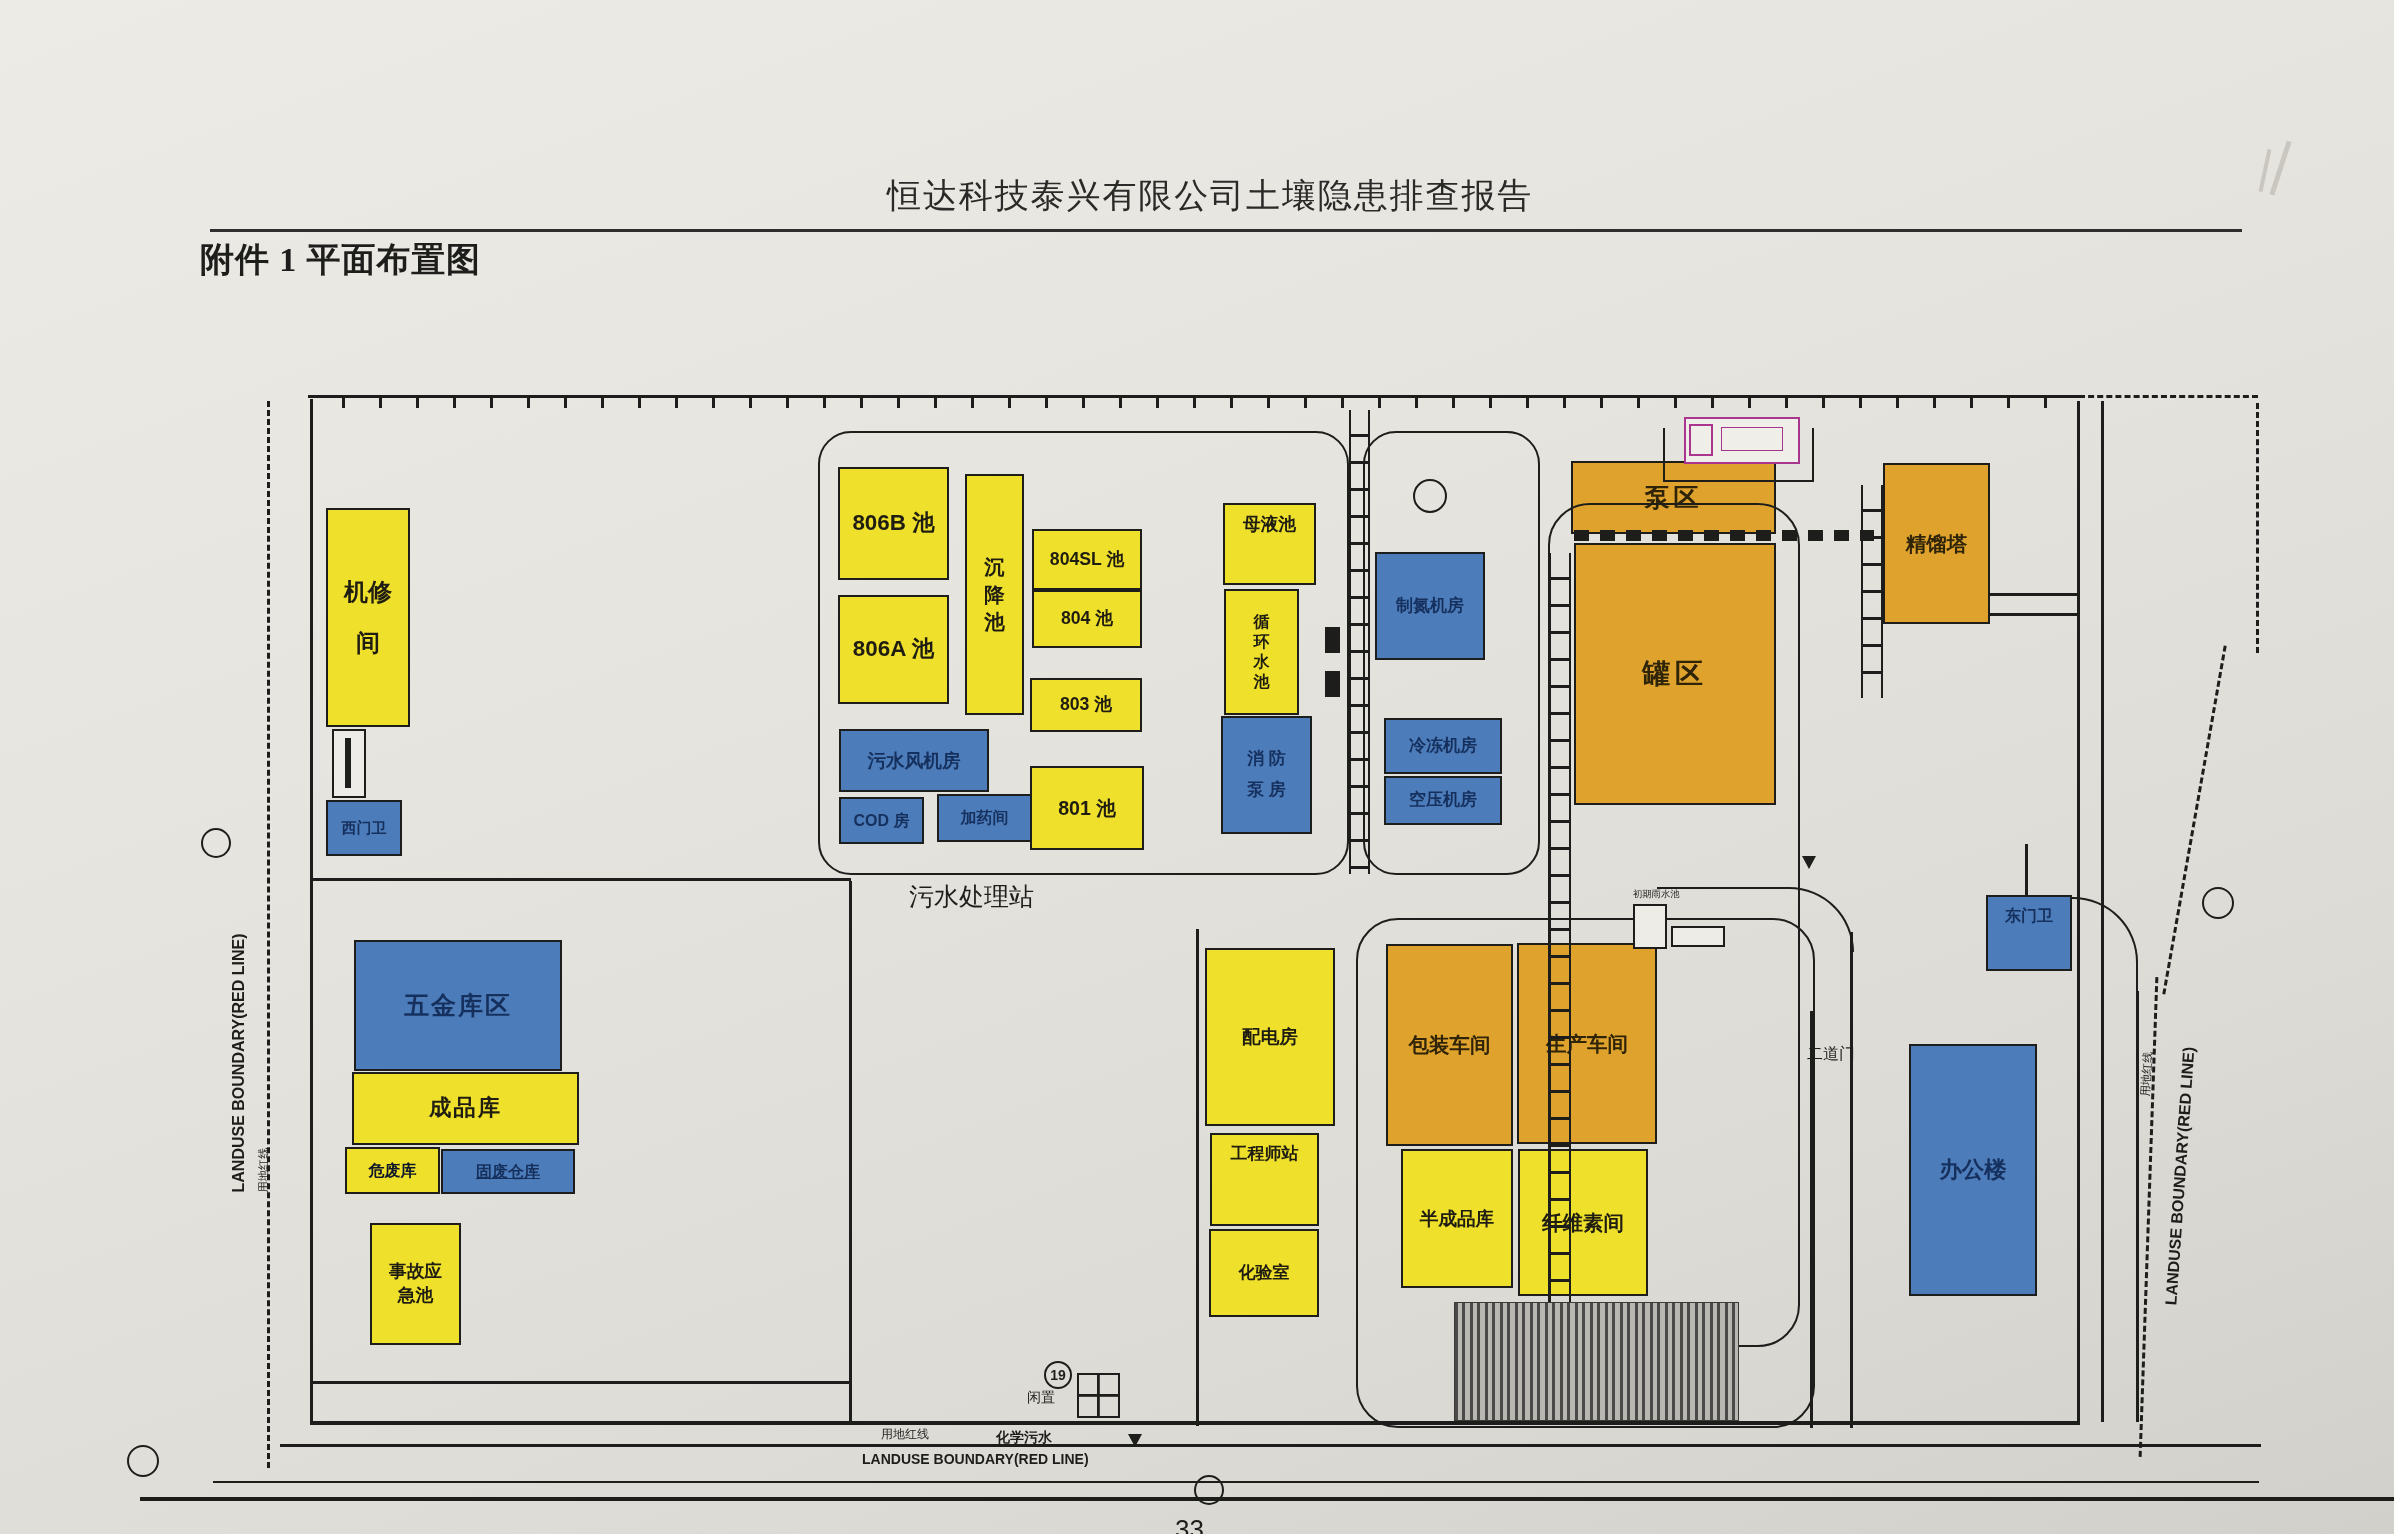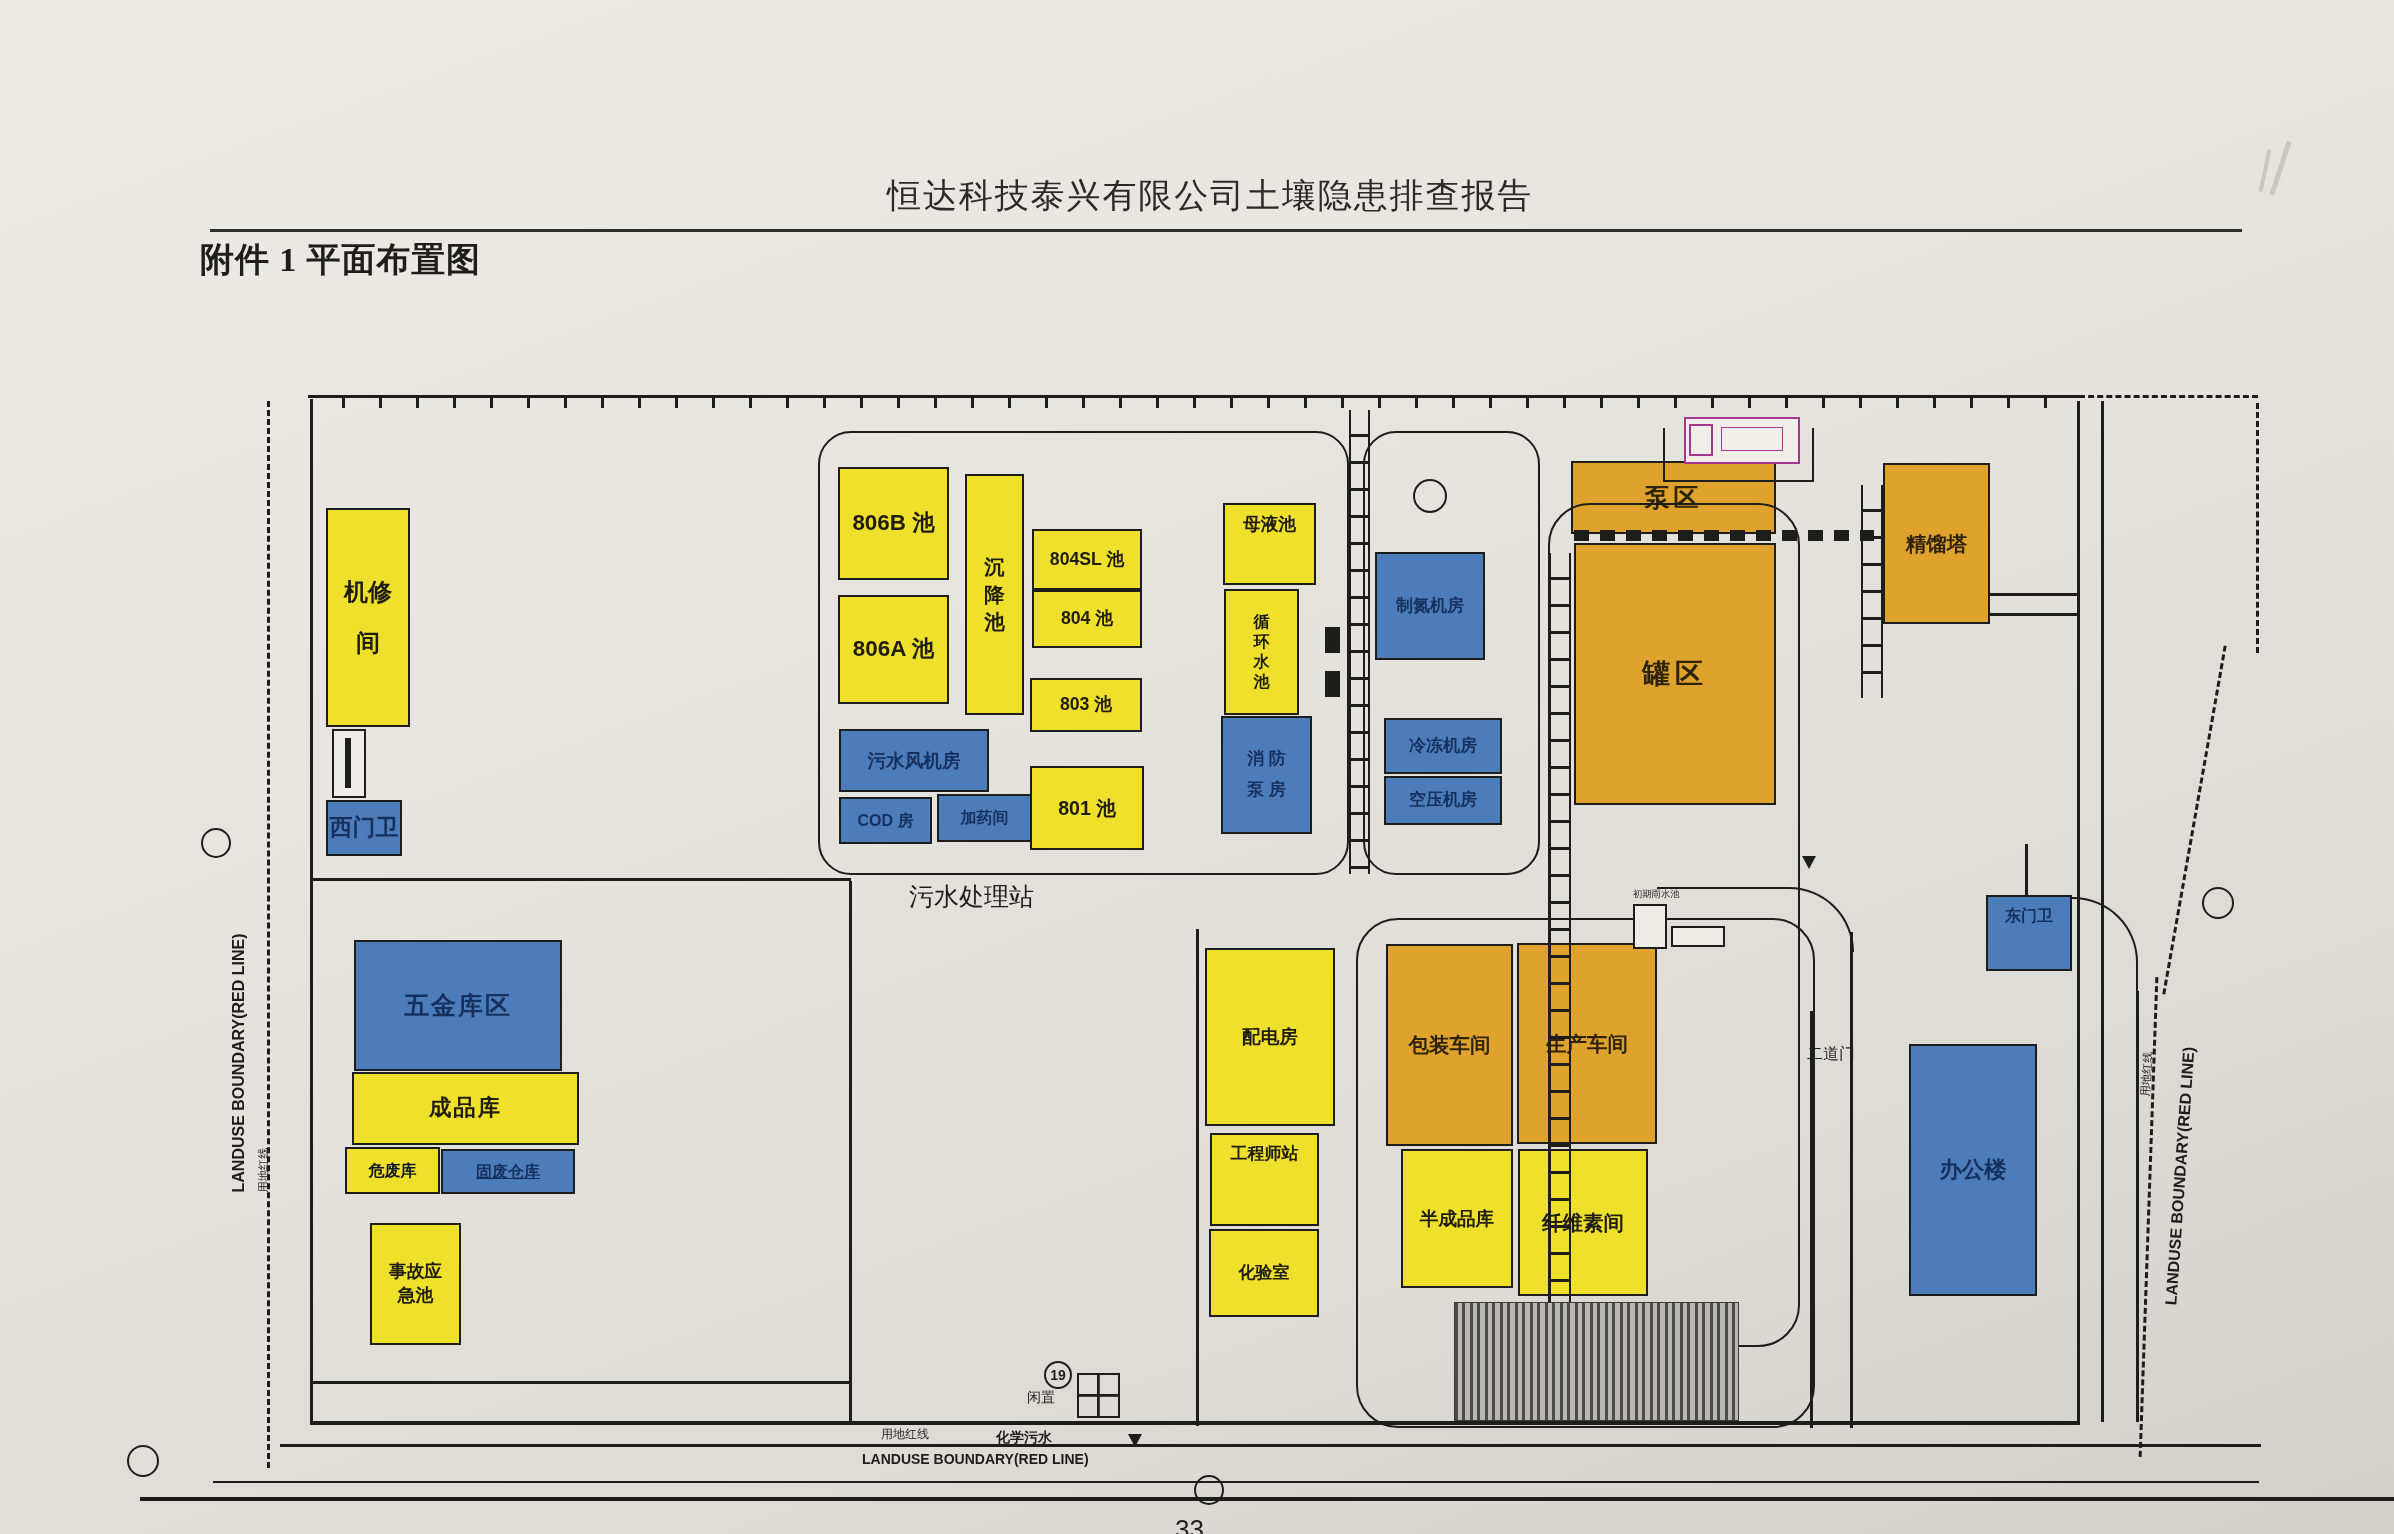--- a/index.html
+++ b/index.html
@@ -33,21 +33,21 @@
 <div class="page">
 
   <div class="hdr-title">恒达科技泰兴有限公司土壤隐患排查报告</div>
   <div class="hdr-rule"></div>
   <div class="att-heading">附件 1 平面布置图</div>
   <div id="plan-layer">
       <div class="bld" style="left: 326px; top: 508px; width: 84px; height: 219px; background: rgb(239, 224, 43); color: rgb(31, 29, 18); font-size: 24px; line-height: 2.1;">
         <span>机修
 间</span>
       </div>
-      <div class="bld" style="left: 326px; top: 800px; width: 76px; height: 56px; background: rgb(76, 124, 186); color: rgb(22, 48, 94); font-size: 23px;">
+      <div class="bld" style="left: 326px; top: 800px; width: 76px; height: 56px; background: rgb(76, 124, 186); color: rgb(22, 48, 94); font-size: 15px;">
         <span>西门卫</span>
       </div>
       <div class="bld" style="left: 838px; top: 467px; width: 111px; height: 113px; background: rgb(239, 224, 43); color: rgb(31, 29, 18); font-size: 22.4px;">
         <span>806B 池</span>
       </div>
       <div class="bld" style="left: 838px; top: 595px; width: 111px; height: 109px; background: rgb(239, 224, 43); color: rgb(31, 29, 18); font-size: 22.4px;">
         <span>806A 池</span>
       </div>
       <div class="bld" style="left: 965px; top: 474px; width: 59px; height: 241px; background: rgb(239, 224, 43); color: rgb(31, 29, 18); font-size: 20.5px;">
         <span>沉
@@ -62,21 +62,21 @@
       </div>
       <div class="bld" style="left: 1030px; top: 678px; width: 112px; height: 54px; background: rgb(239, 224, 43); color: rgb(31, 29, 18); font-size: 17.7px;">
         <span>803 池</span>
       </div>
       <div class="bld" style="left: 1030px; top: 766px; width: 114px; height: 84px; background: rgb(239, 224, 43); color: rgb(31, 29, 18); font-size: 19.6px;">
         <span>801 池</span>
       </div>
       <div class="bld" style="left: 839px; top: 729px; width: 150px; height: 63px; background: rgb(76, 124, 186); color: rgb(22, 48, 94); font-size: 18.6px;">
         <span>污水风机房</span>
       </div>
-      <div class="bld" style="left: 839px; top: 797px; width: 93px; height: 47px; background: rgb(76, 124, 186); color: rgb(22, 48, 94); font-size: 16px;">
+      <div class="bld" style="left: 839px; top: 797px; width: 85px; height: 47px; background: rgb(76, 124, 186); color: rgb(22, 48, 94); font-size: 16px;">
         <span>COD 房</span>
       </div>
       <div class="bld" style="left: 937px; top: 794px; width: 95px; height: 48px; background: rgb(76, 124, 186); color: rgb(22, 48, 94); font-size: 16px;">
         <span>加药间</span>
       </div>
       <div class="bld" style="left: 1223px; top: 503px; width: 93px; height: 82px; background: rgb(239, 224, 43); color: rgb(31, 29, 18); font-size: 17.7px; align-items: flex-start; padding-top: 7.5px;">
         <span>母液池</span>
       </div>
       <div class="bld" style="left: 1224px; top: 589px; width: 75px; height: 126px; background: rgb(239, 224, 43); color: rgb(31, 29, 18); font-size: 16px; line-height: 1.25;">
         <span>循

